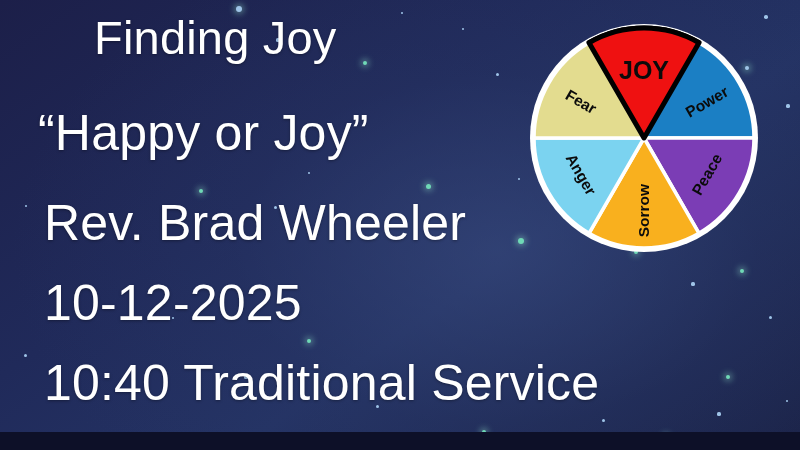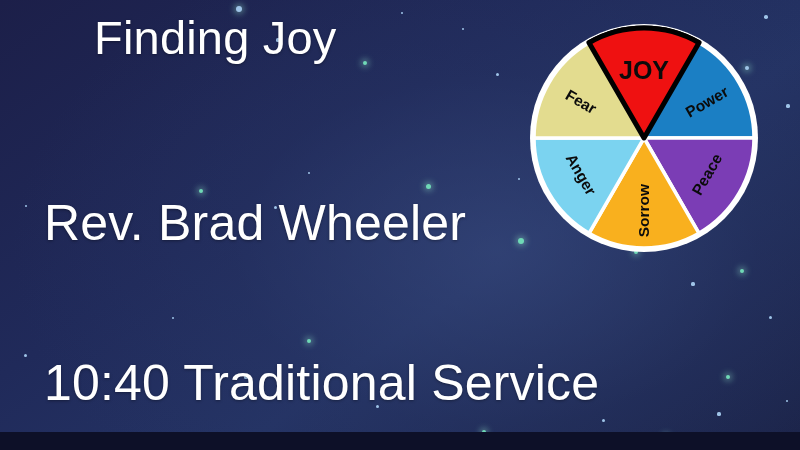--- a/index.html
+++ b/index.html
@@ -123,21 +123,23 @@
       <div class="star blue" style="left: 547.6px; top: 390.6px; width: 2.8px; height: 2.8px;"></div>
       <div class="star blue" style="left: 601.5px; top: 418.5px; width: 3px; height: 3px;"></div>
       <div class="star teal glow" style="left: 664px; top: 435px; width: 4px; height: 4px;"></div>
       <div class="star teal glow" style="left: 725.6px; top: 374.6px; width: 4.8px; height: 4.8px;"></div>
       <div class="star blue" style="left: 717.4px; top: 412.4px; width: 3.2px; height: 3.2px;"></div>
       <div class="star blue" style="left: 785.6px; top: 399.6px; width: 2.8px; height: 2.8px;"></div>
     </div>
 
   <div class="text-block">
     <div class="line" id="line-title">Finding Joy</div>
+    <div class="line" id="line-subtitle">“Happy or Joy”</div>
     <div class="line" id="line-speaker">Rev. Brad Wheeler</div>
+    <div class="line" id="line-date">10-12-2025</div>
     <div class="line" id="line-service">10:40 Traditional Service</div>
   </div>
 
   <div id="wheel-wrap">
     <svg id="wheel-svg" viewBox="0 0 228 232">
       <g id="wheel-segments">
           <circle cx="113" cy="114" r="114" fill="#ffffff"></circle>
           <path d="M 113 114 L 58.00 18.74 A 110 110 0 0 1 168.00 18.74 Z" fill="#ef1111" stroke="#000000" stroke-width="5" stroke-linejoin="round"></path>
           <path d="M 113 114 L 168.00 18.74 A 110 110 0 0 1 223.00 114.00 Z" fill="#1b7fc4" stroke="#ffffff" stroke-width="3.5" stroke-linejoin="round"></path>
           <path d="M 113 114 L 223.00 114.00 A 110 110 0 0 1 168.00 209.26 Z" fill="#7b3db5" stroke="#ffffff" stroke-width="3.5" stroke-linejoin="round"></path>

